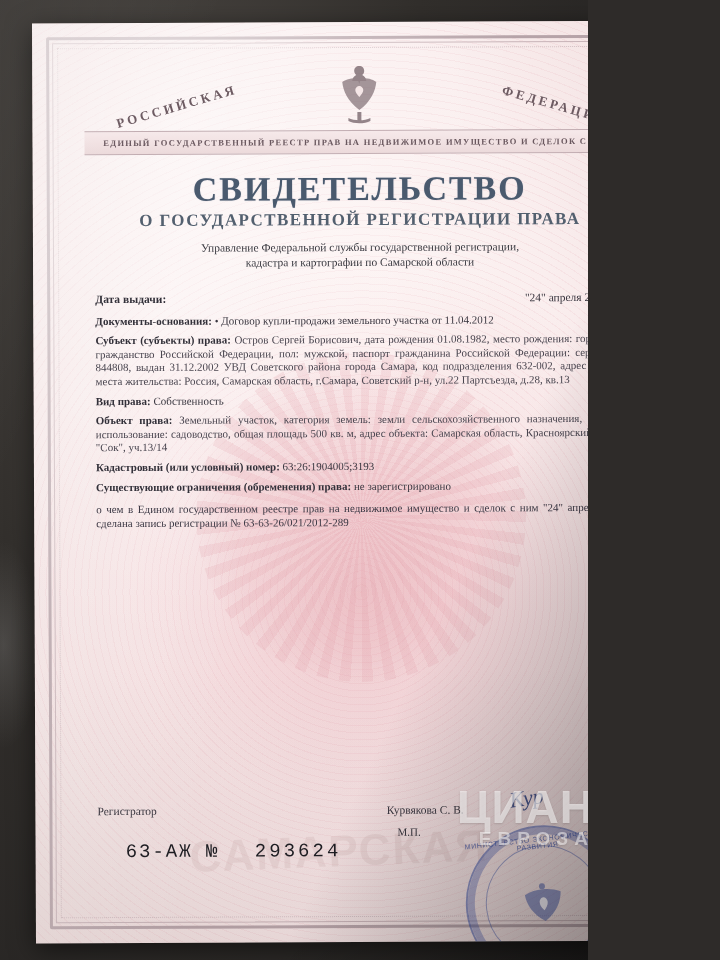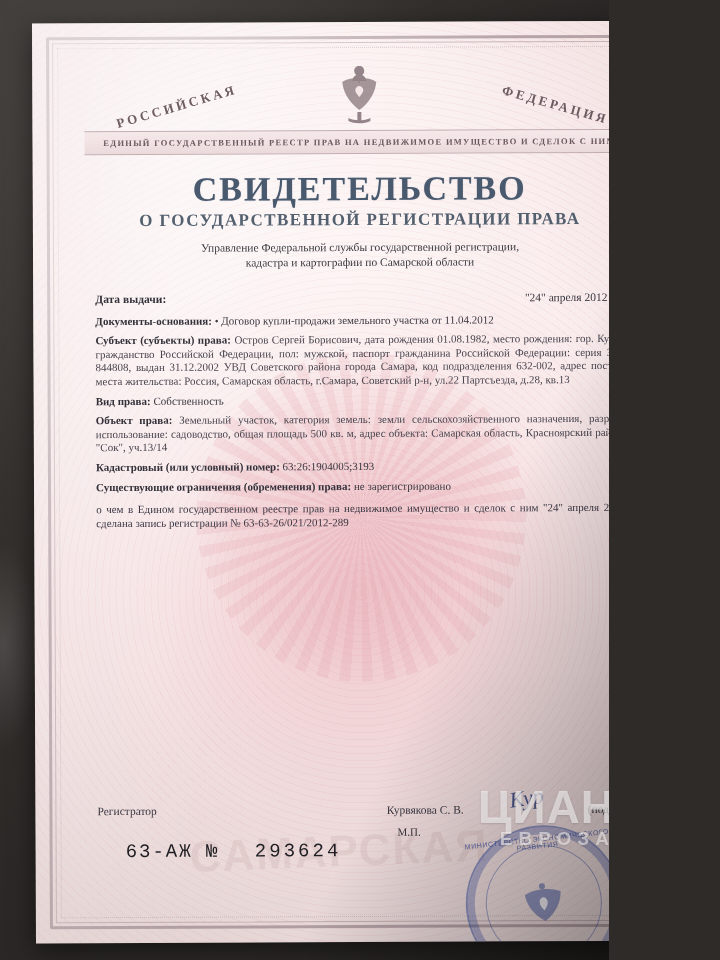--- a/index.html
+++ b/index.html
@@ -15,21 +15,20 @@
   }
 
   
   #photo {
     position: relative;
     width: 588px;
     height: 960px;
     background:
       radial-gradient(ellipse at 30% 20%, #4a4642 0%, #322f2c 45%, #232120 100%);
     overflow: hidden;
-    padding-left: 21px;
   }
   .desk-shade {
     position: absolute;
     inset: 0;
     background:
       linear-gradient(115deg, rgba(255,255,255,0.06) 0%, rgba(0,0,0,0.0) 22%,
                       rgba(0,0,0,0.0) 70%, rgba(0,0,0,0.35) 100%);
     pointer-events: none;
   }
 

